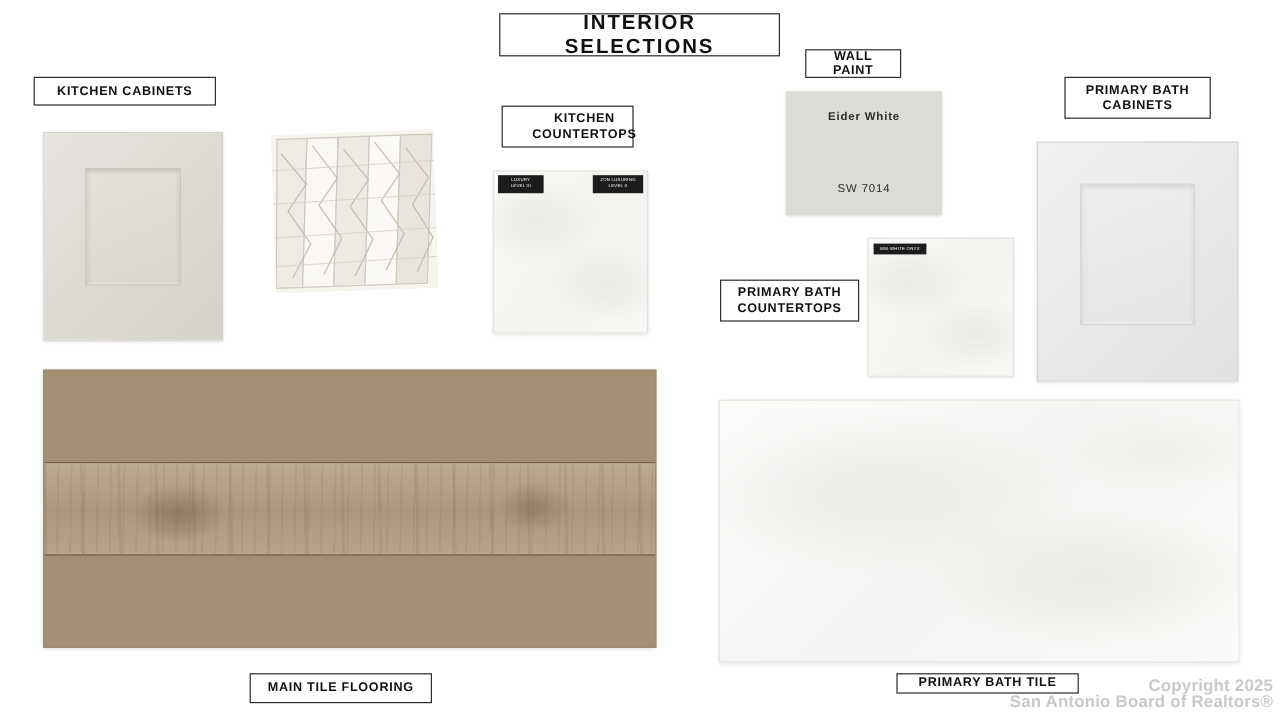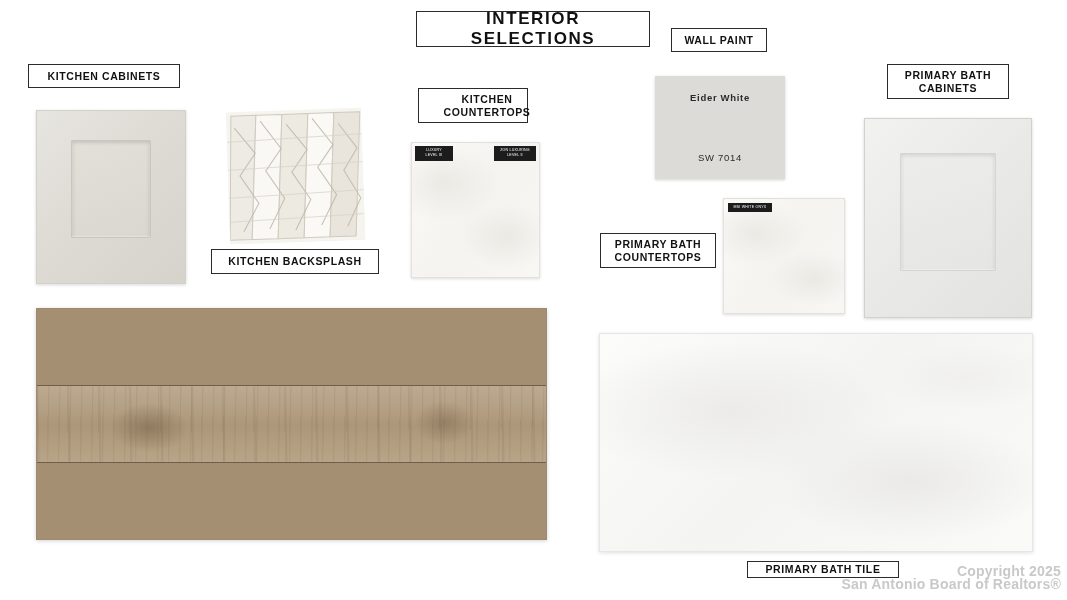--- a/index.html
+++ b/index.html
@@ -223,33 +223,32 @@
       </g>
       <g stroke="#d8d2c6" stroke-width="0.8" fill="none" opacity="0.9">
         <path d="M0 30 L135 26"></path>
         <path d="M0 58 L135 54"></path>
         <path d="M0 86 L135 82"></path>
         <path d="M0 110 L135 106"></path>
       </g>
     </svg>
   </div>
 
-  <div class="label small-label" style="left:211px; top:249px; width:168px; height:25px;">KITCHEN BACKSPLASH</div>
 
   <div class="label small-label" style="left:418px; top:88px; width:110px; height:35px;padding-left:36px;">KITCHEN
 COUNTERTOPS</div>
 
   <div class="swatch slab" style="left:411px; top:142px; width:129px; height:136px;">
     <div class="slab-tag" style="left:3px; top:3px; width:32px;">LUXURY
 LEVEL III</div>
     <div class="slab-tag" style="right:3px; top:3px; width:36px;">ZON LUXURING
 LEVEL II</div>
   </div>
 
-  <div class="label small-label" style="left:671px; top:28px; width:96px; height:24px;">WALL PAINT</div>
+  <div class="label small-label" style="left:671px; top:41px; width:80px; height:24px;">WALL PAINT</div>
 
   <div class="swatch paint-chip" style="left:655px; top:76px; width:130px; height:103px;gap:48px;">
     <div class="paint-name">Eider White</div>
     <div class="paint-code">SW 7014</div>
   </div>
 
   <div class="label small-label" style="left:887px; top:64px; width:122px; height:35px;">PRIMARY BATH
 CABINETS</div>
 
   <div class="swatch cabinet cab-bath" style="left:864px; top:118px; width:168px; height:200px;">
@@ -262,20 +261,21 @@
   <div class="swatch slab" style="left:723px; top:198px; width:122px; height:116px;">
     <div class="slab-tag" style="left:4px; top:4px; width:38px;">MSI WHITE ONYX</div>
   </div>
 
   <div class="swatch floor" style="left:36px; top:308px; width:511px; height:232px;">
     <div class="plank plank-1"></div>
     <div class="plank plank-2"></div>
     <div class="plank plank-3"></div>
   </div>
 
+  <div class="label small-label" style="left:208px; top:561px; width:152px; height:25px;">MAIN TILE FLOORING</div>
 
   <div class="swatch bath-tile" style="left:599px; top:333px; width:434px; height:219px;"></div>
 
   <div class="label small-label" style="left:747px; top:561px; width:152px; height:17px;">PRIMARY BATH TILE</div>
 
   <div class="copyright cr1">Copyright 2025</div>
   <div class="copyright cr2">San Antonio Board of Realtors®</div>
 
 </div>
 

